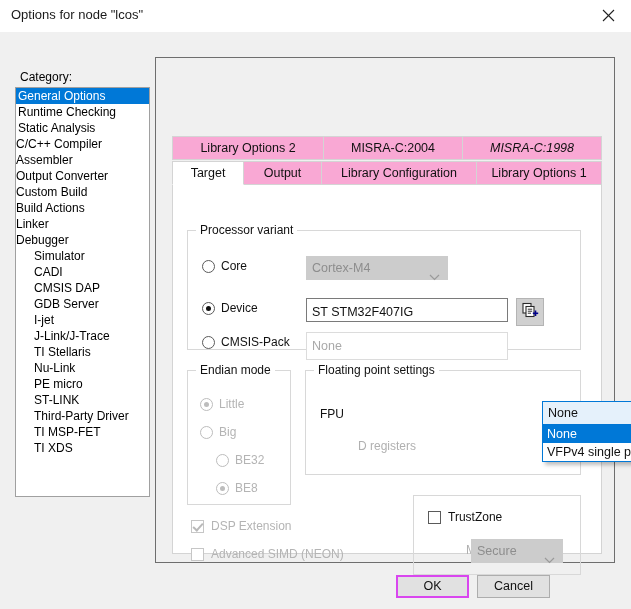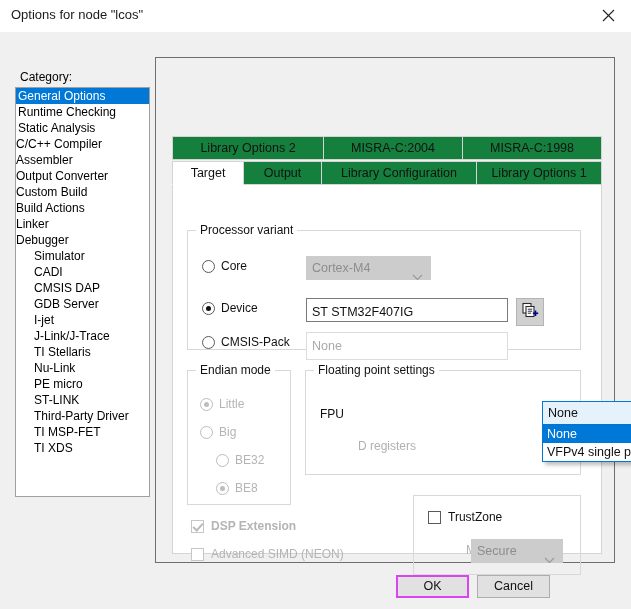--- a/index.html
+++ b/index.html
@@ -100,21 +100,21 @@
   .tab-row {
     display: flex;
     height: 24px;
   }
   .tab {
     height: 24px;
     line-height: 23px;
     text-align: center;
     font-size: 12.5px;
     color: #111;
-    background: #15803d;
+    background: #f9a8d4;
     border: 1px solid #d4d4d4;
     border-bottom: none;
     box-sizing: border-box;
     white-space: nowrap;
     cursor: default;
   }
   .tab + .tab { border-left: none; }
   .tab.active {
     background: #ffffff;
     border-color: #d4d4d4;
@@ -381,40 +381,40 @@
       <div class="cat-item indent2">TI MSP-FET</div>
       <div class="cat-item indent2">TI XDS</div>
     </div>
 
   <div class="right-panel"></div>
 
   <div class="tabs-wrap">
     <div class="tab-row row1" id="tab-row-1">
         <div class="tab" style="width: 152px;">Library Options 2</div>
         <div class="tab" style="width: 139px;">MISRA-C:2004</div>
-        <div class="tab" style="width: 139px;">MISRA-C:1998</div>
+        <div class="tab" style="width: 139px; font-style: italic;">MISRA-C:1998</div>
       </div>
     <div class="tab-row row2" id="tab-row-2">
         <div class="tab active" style="width: 72px;">Target</div>
         <div class="tab" style="width: 78px;">Output</div>
         <div class="tab" style="width: 155px;">Library Configuration</div>
         <div class="tab" style="width: 125px;">Library Options 1</div>
       </div>
   </div>
 
   <div class="tab-content">
 
     <div class="groupbox" id="gb-processor">
       <span class="gb-title">Processor variant</span>
 
       <div class="radio-row" style="left:14px; top:28px;">
         <span class="radio"></span>
         <span class="radio-label">Core</span>
       </div>
-      <div class="combo-disabled" style="left:118px; top:25px; width:125px; height:24px;">
+      <div class="combo-disabled" style="left:118px; top:25px; width:142px; height:24px;">
         <span>Cortex-M4</span>
         <span class="chev">
           <svg width="11" height="7" viewBox="0 0 11 7">
               <polyline points="1,1 5.5,5.5 10,1" fill="none" stroke="#9a9a9a" stroke-width="1.2"></polyline>
             </svg>
         </span>
       </div>
 
       <div class="radio-row" style="left:14px; top:70px;">
         <span class="radio checked"></span>
@@ -476,21 +476,21 @@
           <span>None</span>
           
         </div>
         <div class="combo-list" id="fpu-options">
             <div class="combo-opt highlight">None</div>
             <div class="combo-opt">VFPv4 single precision</div>
           </div>
       </div>
     </div>
 
-    <div class="check-row" style="left:18px; top:334px;font-weight:bold;">
+    <div class="check-row" style="left:18px; top:334px;">
       <span class="checkbox checked disabled"></span>
       <span class="check-label disabled">DSP Extension</span>
     </div>
     <div class="check-row" style="left:18px; top:362px;">
       <span class="checkbox disabled"></span>
       <span class="check-label disabled">Advanced SIMD (NEON)</span>
     </div>
 
     <div class="groupbox" id="gb-trustzone">
       <div class="check-row" style="left:14px; top:14px;">

